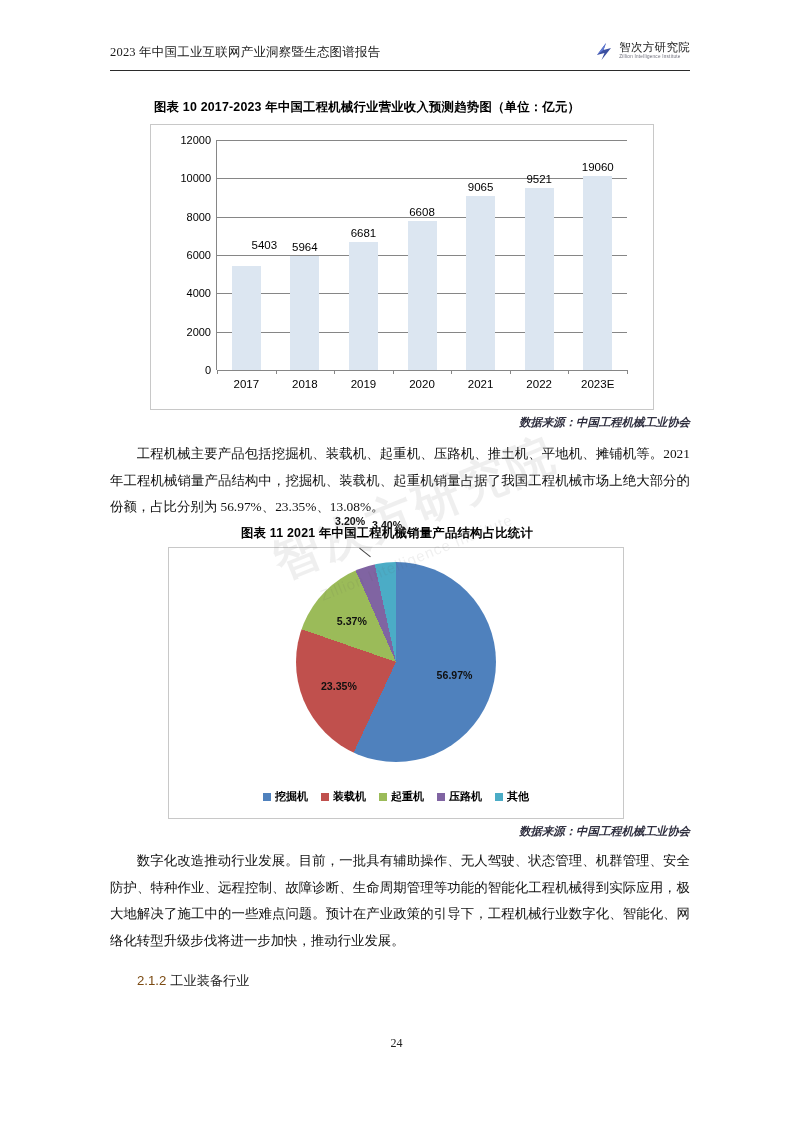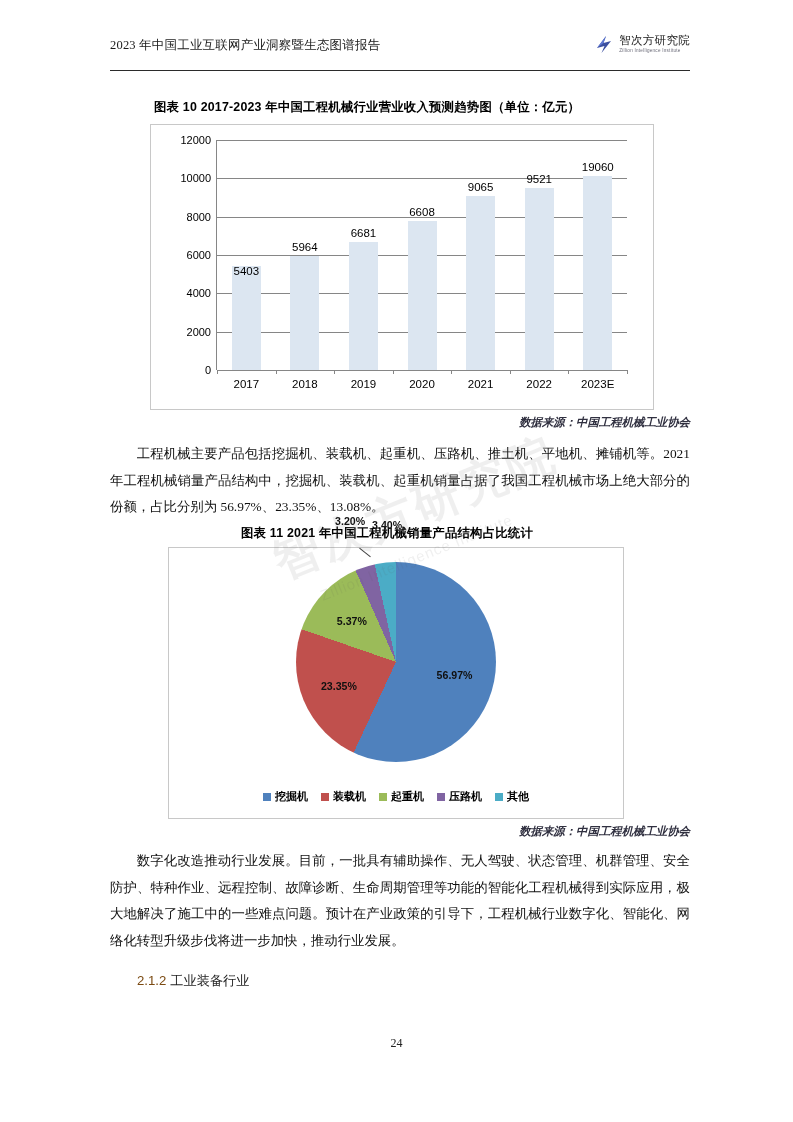--- a/index.html
+++ b/index.html
@@ -24,21 +24,21 @@
   }
 
   
   .header {
     position: absolute;
     left: 110px;
     top: 36px;
     width: 580px;
     height: 32px;
     display: flex;
-    align-items: flex-start;
+    align-items: center;
     justify-content: space-between;
   }
   .header-title {
     font-size: 12.5px;
     letter-spacing: 0.2px;
     color: #1a1a1a;
     white-space: nowrap;
     line-height: 18px;
   }
   .logo-wrap {
@@ -356,21 +356,21 @@
         <div class="axis-label" style="top: 115px;">6000</div>
         <div class="grid-line" style="top: 76.6667px;"></div>
         <div class="axis-label" style="top: 76.6667px;">8000</div>
         <div class="grid-line" style="top: 38.3333px;"></div>
         <div class="axis-label" style="top: 38.3333px;">10000</div>
         <div class="grid-line" style="top: 0px;"></div>
         <div class="axis-label" style="top: 0px;">12000</div>
         <div class="bars-row">
           <div class="bar-cell">
             <div class="bar" style="height: 103.557px; background: rgb(220, 230, 241);"></div>
-            <div class="bar-value" style="bottom: 93px;">5403</div>
+            <div class="bar-value" style="bottom: 119px; padding-left: 36px;">5403</div>
           </div>
           <div class="bar-cell">
             <div class="bar" style="height: 114.31px; background: rgb(220, 230, 241);"></div>
             <div class="bar-value" style="bottom: 117.31px;">5964</div>
           </div>
           <div class="bar-cell">
             <div class="bar" style="height: 128.052px; background: rgb(220, 230, 241);"></div>
             <div class="bar-value" style="bottom: 131.052px;">6681</div>
           </div>
           <div class="bar-cell">

